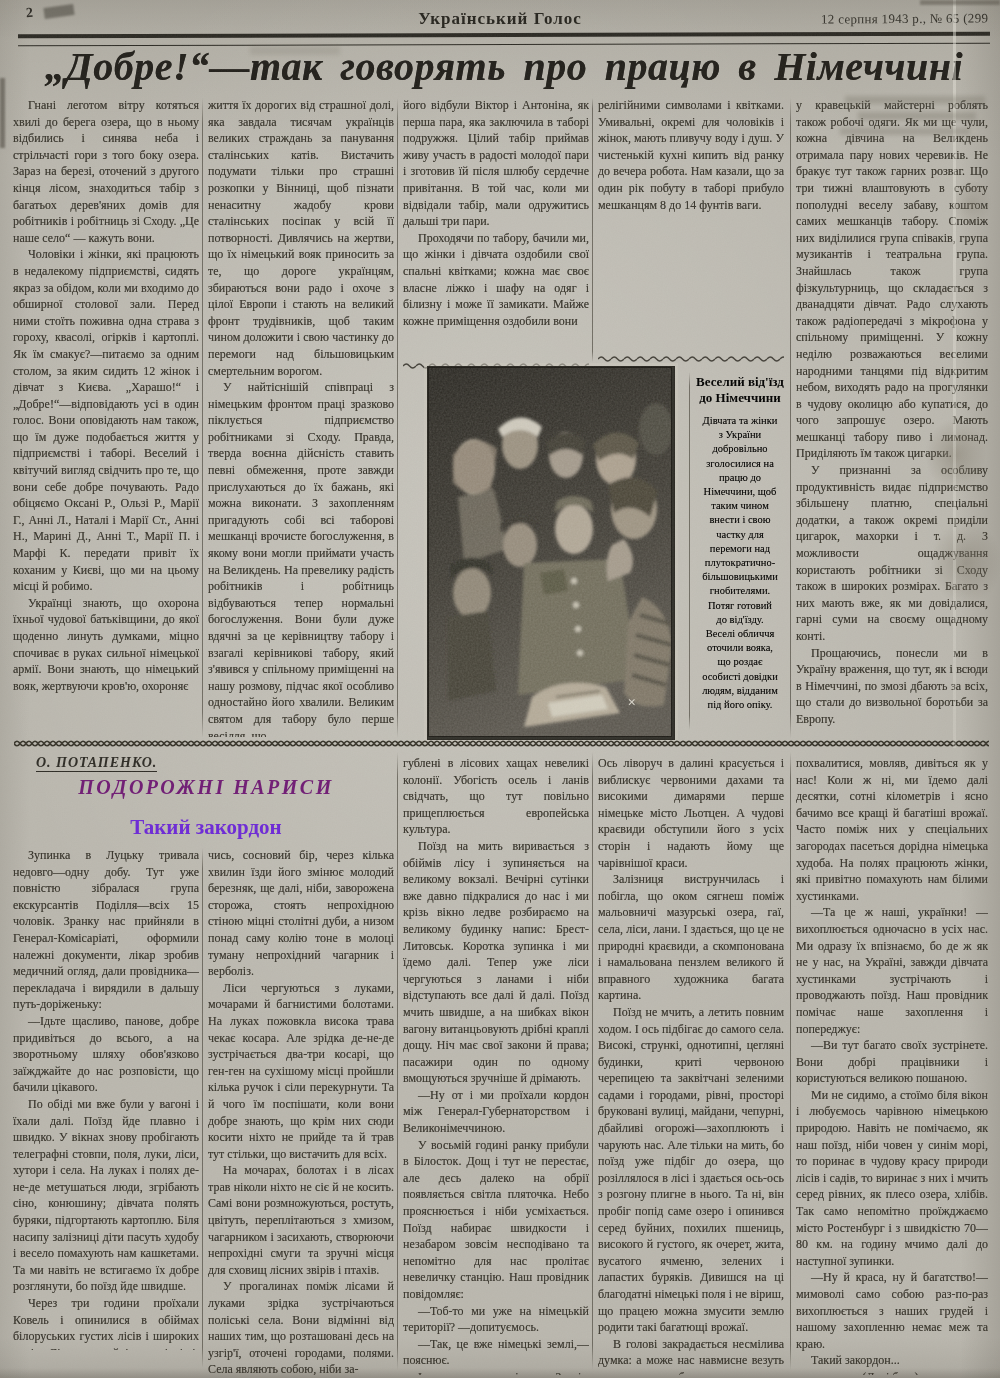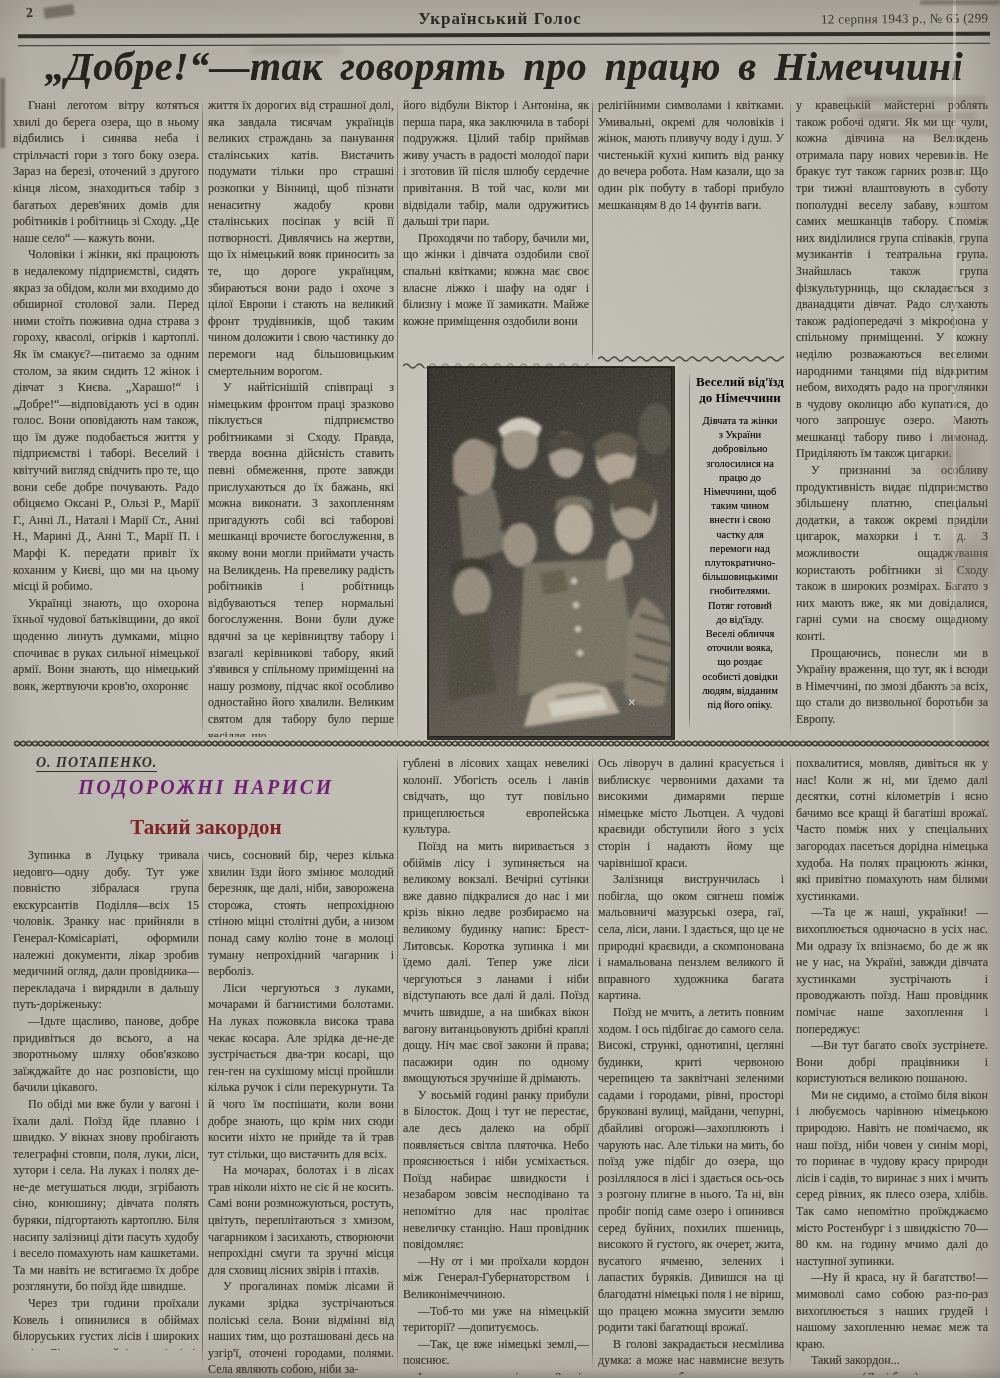--- a/index.html
+++ b/index.html
@@ -72,21 +72,21 @@
   .caption-col{position:absolute;left:694px;top:374px;width:92px;text-align:center;color:#000000;}
   .caption-title{font-weight:bold;font-size:13px;line-height:16px;margin:0 0 8px 0;}
   .caption-text{font-size:10.5px;line-height:14.2px;margin:8px;text-shadow:0 0 .5px rgba(45,42,34,.5);}
 
   
   .byline{position:absolute;left:36px;top:755px;font-size:14px;font-weight:bold;font-style:italic;
       letter-spacing:1px;color:#2d2b25;border-bottom:1.4px solid #2d2b25;padding-bottom:0;}
   .a2title{position:absolute;left:16px;top:776px;width:380px;text-align:center;
       font-size:20px;font-weight:bold;font-style:italic;letter-spacing:2.5px;color:#701a75;white-space:nowrap;}
   .a2subtitle{position:absolute;left:16px;top:815px;width:380px;text-align:center;
-      font-size:21px;font-weight:bold;color:#7f1d1d;}
+      font-size:21px;font-weight:bold;color:#6d28d9;}
 
   
   .artifact{position:absolute;pointer-events:none;}
   .stain-a{left:925px;top:418px;width:62px;height:74px;border-radius:50%;
       background:radial-gradient(ellipse at center, rgba(130,124,110,.55), rgba(0,0,0,0) 70%);}
   .stain-b{left:930px;top:520px;width:72px;height:86px;border-radius:50%;
       background:radial-gradient(ellipse at center, rgba(125,119,106,.5), rgba(0,0,0,0) 70%);}
   .stain-c{left:952px;top:180px;width:40px;height:46px;border-radius:50%;
       background:radial-gradient(ellipse at center, rgba(130,124,110,.35), rgba(0,0,0,0) 70%);}
   .fold{left:953px;top:0;width:3px;height:748px;
@@ -252,22 +252,22 @@
     </div>
   <div class="col a2c2">
       <p class="cont">чись, сосновий бір, через кілька хвилин їзди його змінює молодий березняк, ще далі, ніби, заворожена сторожа, стоять непрохідною стіною міцні столітні дуби, а низом понад саму колію тоне в молоці туману непрохідний чагарник і верболіз.</p>
       <p>Ліси чергуються з луками, мочарами й багнистими болотами. На луках пожовкла висока трава чекає косара. Але зрідка де-не-де зустрічається два-три косарі, що ген-ген на сухішому місці пройшли кілька ручок і сіли перекурнути. Та й чого їм поспішати, коли вони добре знають, що крім них сюди косити ніхто не прийде та й трав тут стільки, що вистачить для всіх.</p>
       <p>На мочарах, болотах і в лісах трав ніколи ніхто не сіє й не косить. Самі вони розмножуються, ростуть, цвітуть, переплітаються з хмизом, чагарником і засихають, створюючи непрохідні смуги та зручні місця для сховищ лісних звірів і птахів.</p>
       <p>У прогалинах поміж лісами й луками зрідка зустрічаються поліські села. Вони відмінні від наших тим, що розташовані десь на узгір'ї, оточені городами, полями. Села являють собою, ніби за-</p>
     </div>
   <div class="col a2c3">
       <p class="cont">гублені в лісових хащах невеликі колонії. Убогість осель і ланів свідчать, що тут повільно прищеплюється европейська культура.</p>
       <p>Поїзд на мить виривається з обіймів лісу і зупиняється на великому вокзалі. Вечірні сутінки вже давно підкралися до нас і ми крізь вікно ледве розбираємо на великому будинку напис: Брест-Литовськ. Коротка зупинка і ми їдемо далі. Тепер уже ліси чергуються з ланами і ніби відступають все далі й далі. Поїзд мчить швидше, а на шибках вікон вагону витанцьовують дрібні краплі дощу. Ніч має свої закони й права; пасажири один по одному вмощуються зручніше й дрімають.</p>
+      <p>—Ну от і ми проїхали кордон між Генерал-Губернаторством і Великонімеччиною.</p>
       <p>У восьмій годині ранку прибули в Білосток. Дощ і тут не перестає, але десь далеко на обрії появляється світла пляточка. Небо прояснюється і ніби усміхається. Поїзд набирає швидкости і незабаром зовсім несподівано та непомітно для нас пролітає невеличку станцію. Наш провідник повідомляє:</p>
-      <p>—Ну от і ми проїхали кордон між Генерал-Губернаторством і Великонімеччиною.</p>
       <p>—Тоб-то ми уже на німецькій території? —допитуємось.</p>
       <p>—Так, це вже німецькі землі,— пояснює.</p>
       <p>І ми одразу це помічаємо. Зовсім нові, незнані картини відкриваються перед нами.</p>
     </div>
   <div class="col a2c4">
       <p class="cont">Ось ліворуч в далині красується і виблискує червоними дахами та високими димарями перше німецьке місто Льотцен. А чудові краєвиди обступили його з усіх сторін і надають йому ще чарівнішої краси.</p>
       <p>Залізниця виструнчилась і побігла, що оком сягнеш поміж мальовничі мазурські озера, гаї, села, ліси, лани. І здається, що це не природні краєвиди, а скомпонована і намальована пензлем великого й вправного художника багата картина.</p>
       <p>Поїзд не мчить, а летить повним ходом. І ось підбігає до самого села. Високі, стрункі, однотипні, цегляні будинки, криті червоною черепицею та заквітчані зеленими садами і городами, рівні, просторі бруковані вулиці, майдани, чепурні, дбайливі огорожі—захоплюють і чарують нас. Але тільки на мить, бо поїзд уже підбіг до озера, що розіллялося в лісі і здається ось-ось з розгону плигне в нього. Та ні, він пробіг попід саме озеро і опинився серед буйних, похилих пшениць, високого й густого, як очерет, жита, вусатого ячменю, зелених і лапастих буряків. Дивишся на ці благодатні німецькі поля і не віриш, що працею можна змусити землю родити такі багатющі врожаї.</p>
       <p>В голові закрадається несмілива думка: а може нас навмисне везуть сюдою, цим багатим клаптиком терену, щоб</p>
     </div>

